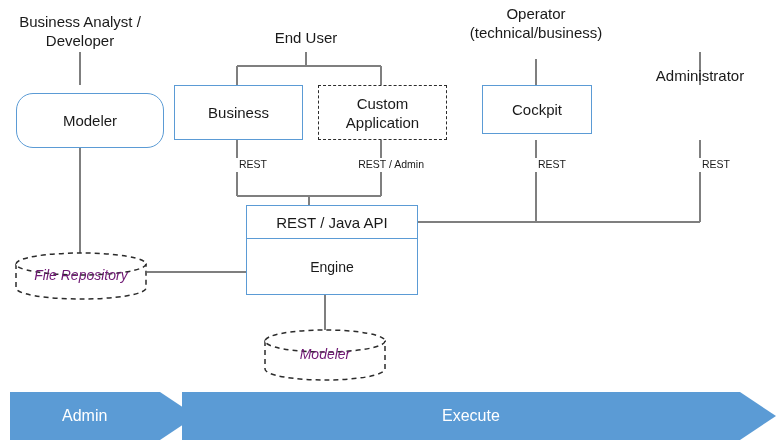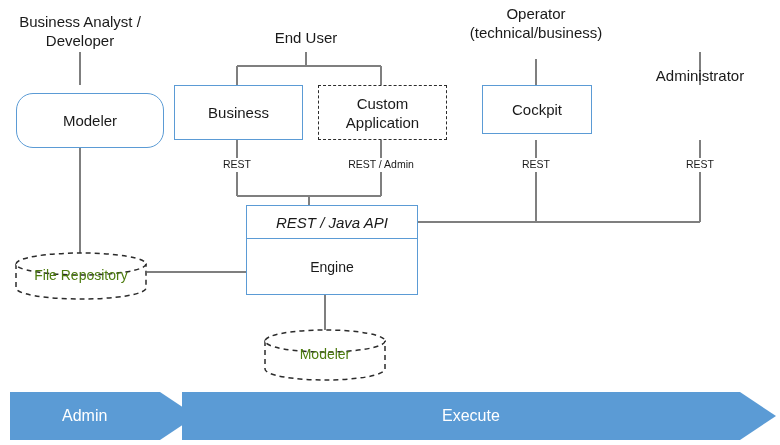--- a/index.html
+++ b/index.html
@@ -59,47 +59,47 @@
   }
   .engine-api {
     box-sizing: border-box;
     height: 33px;
     border-bottom: 1.5px solid #5B9BD5;
     display: flex;
     align-items: center;
     justify-content: center;
     font-size: 15px;
     color: #1a1a1a;
-    font-style: italic;
   }
   .engine-core {
     box-sizing: border-box;
     height: 56px;
     display: flex;
     flex-direction: row;
     align-items: center;
     justify-content: center;
     font-size: 14px;
     line-height: 18px;
     color: #1a1a1a;
   }
   .edge-label {
     position: absolute;
-    text-align: center;
+    text-align: right;
     font-size: 10.5px;
     color: #1a1a1a;
     background: #ffffff;
     white-space: nowrap;
   }
   .cyl-label {
     position: absolute;
     text-align: center;
     font-size: 14px;
-    color: #4d7c0f;
+    color: #701a75;
     white-space: nowrap;
+    font-style: italic;
   }
   .banner-label {
     position: absolute;
     font-size: 16px;
     color: #ffffff;
     white-space: nowrap;
   }
 </style>
 </head>
 <body>

